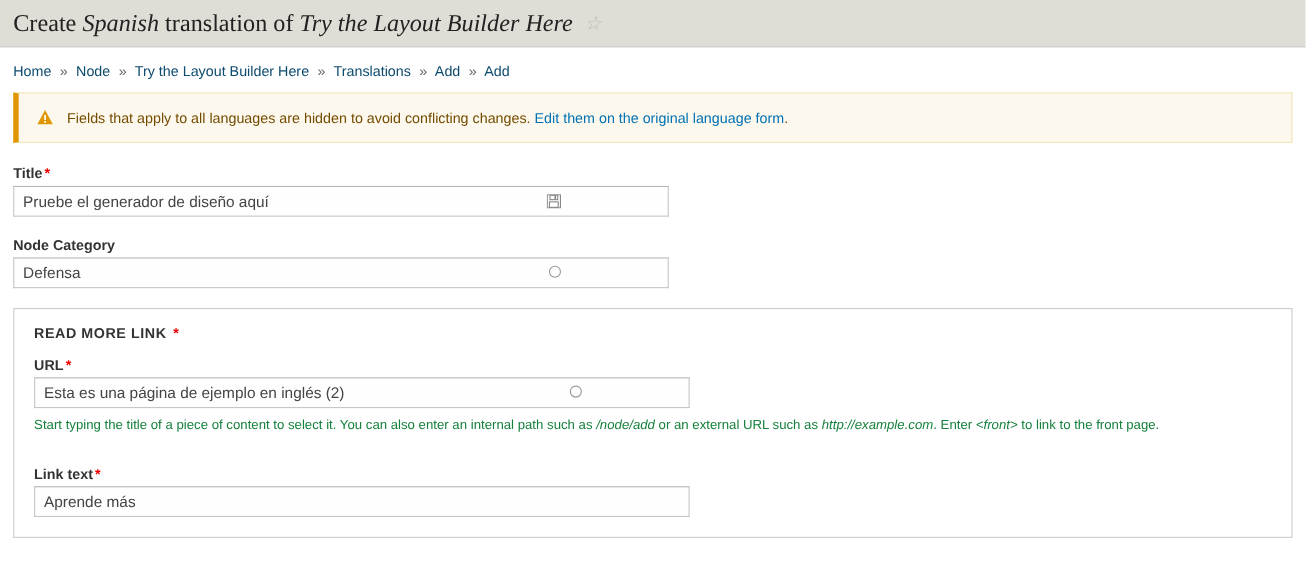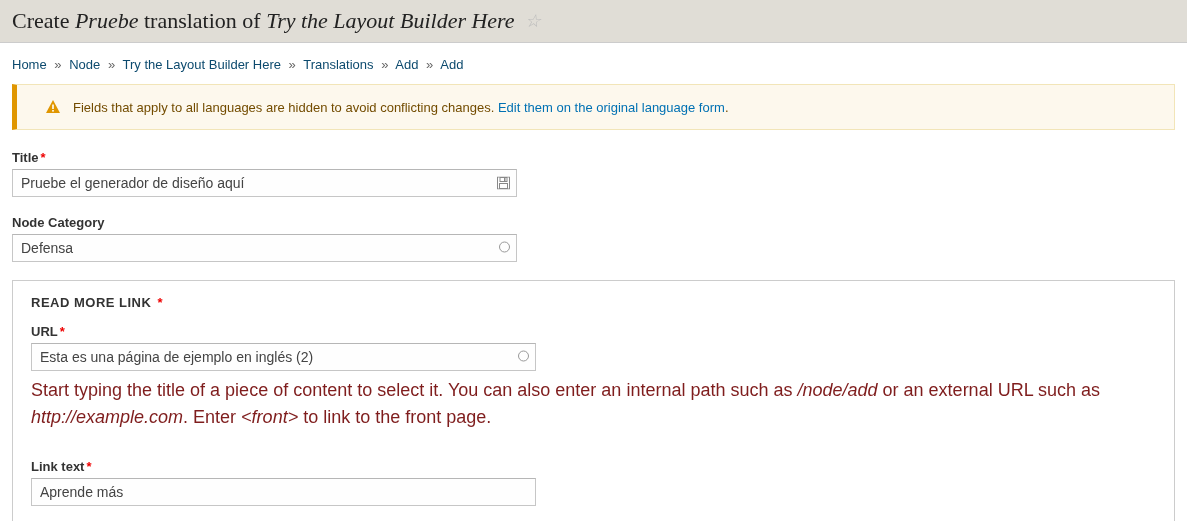--- a/index.html
+++ b/index.html
@@ -52,21 +52,21 @@
       margin: 0 4px;
       color: #666;
     }
     .content {
       padding: 0 12px 12px 12px;
     }
     .messages-warning {
       background: #fdf8ed;
       border: 1px solid #f2e5b8;
       border-left: 5px solid #e09600;
-      padding: 14px 28px;
+      padding: 14px 16px;
       margin-bottom: 20px;
       display: flex;
       align-items: center;
       gap: 12px;
       color: #734c00;
       font-size: 13px;
     }
     .messages-warning a {
       color: #0071b3;
       text-decoration: none;
@@ -85,21 +85,21 @@
       font-size: 13px;
       color: #333;
       display: block;
       margin-bottom: 4px;
     }
     .required-marker {
       color: #e00;
       margin-left: 2px;
     }
     .form-text {
-      width: 505px;
+      width: 596px;
       padding: 5px 8px;
       font-size: 14px;
       font-family: inherit;
       border: 1px solid #c6c6c6;
       border-top-color: #b6b6b6;
       background: #fefefe;
       color: #444;
       outline: none;
     }
     .form-text.has-indicator {
@@ -137,43 +137,43 @@
     .fieldset-legend {
       font-family: "Lucida Grande", Verdana, sans-serif;
       font-size: 13px;
       font-weight: bold;
       letter-spacing: 0.5px;
       text-transform: uppercase;
       color: #333;
       margin-bottom: 14px;
     }
     .description {
-      font-size: 18px;
-      color: #7f1d1d;
+      font-size: 12px;
+      color: #15803d;
       margin-top: 6px;
       line-height: 1.5;
       max-width: 1115px;
     }
     .description .ital {
       font-style: italic;
     }
     .fieldset .form-item {
       margin-bottom: 28px;
     }
     .fieldset .form-item:last-child {
       margin-bottom: 0;
     }
   </style>
 </head>
 <body>
 
 <div class="page-header">
   <h1>
     <span>
-      <span class="plain">Create </span><em>Pruebe</em><span class="plain"> translation of </span><em>Try the Layout Builder Here</em>
+      <span class="plain">Create </span><em>Spanish</em><span class="plain"> translation of </span><em>Try the Layout Builder Here</em>
     </span>
     <span class="star-icon">☆</span>
   </h1>
 </div>
 
 <nav class="breadcrumb">
   <a href="#">Home</a>
   <span class="sep">»</span>
   <a href="#">Node</a>
   <span class="sep">»</span>

